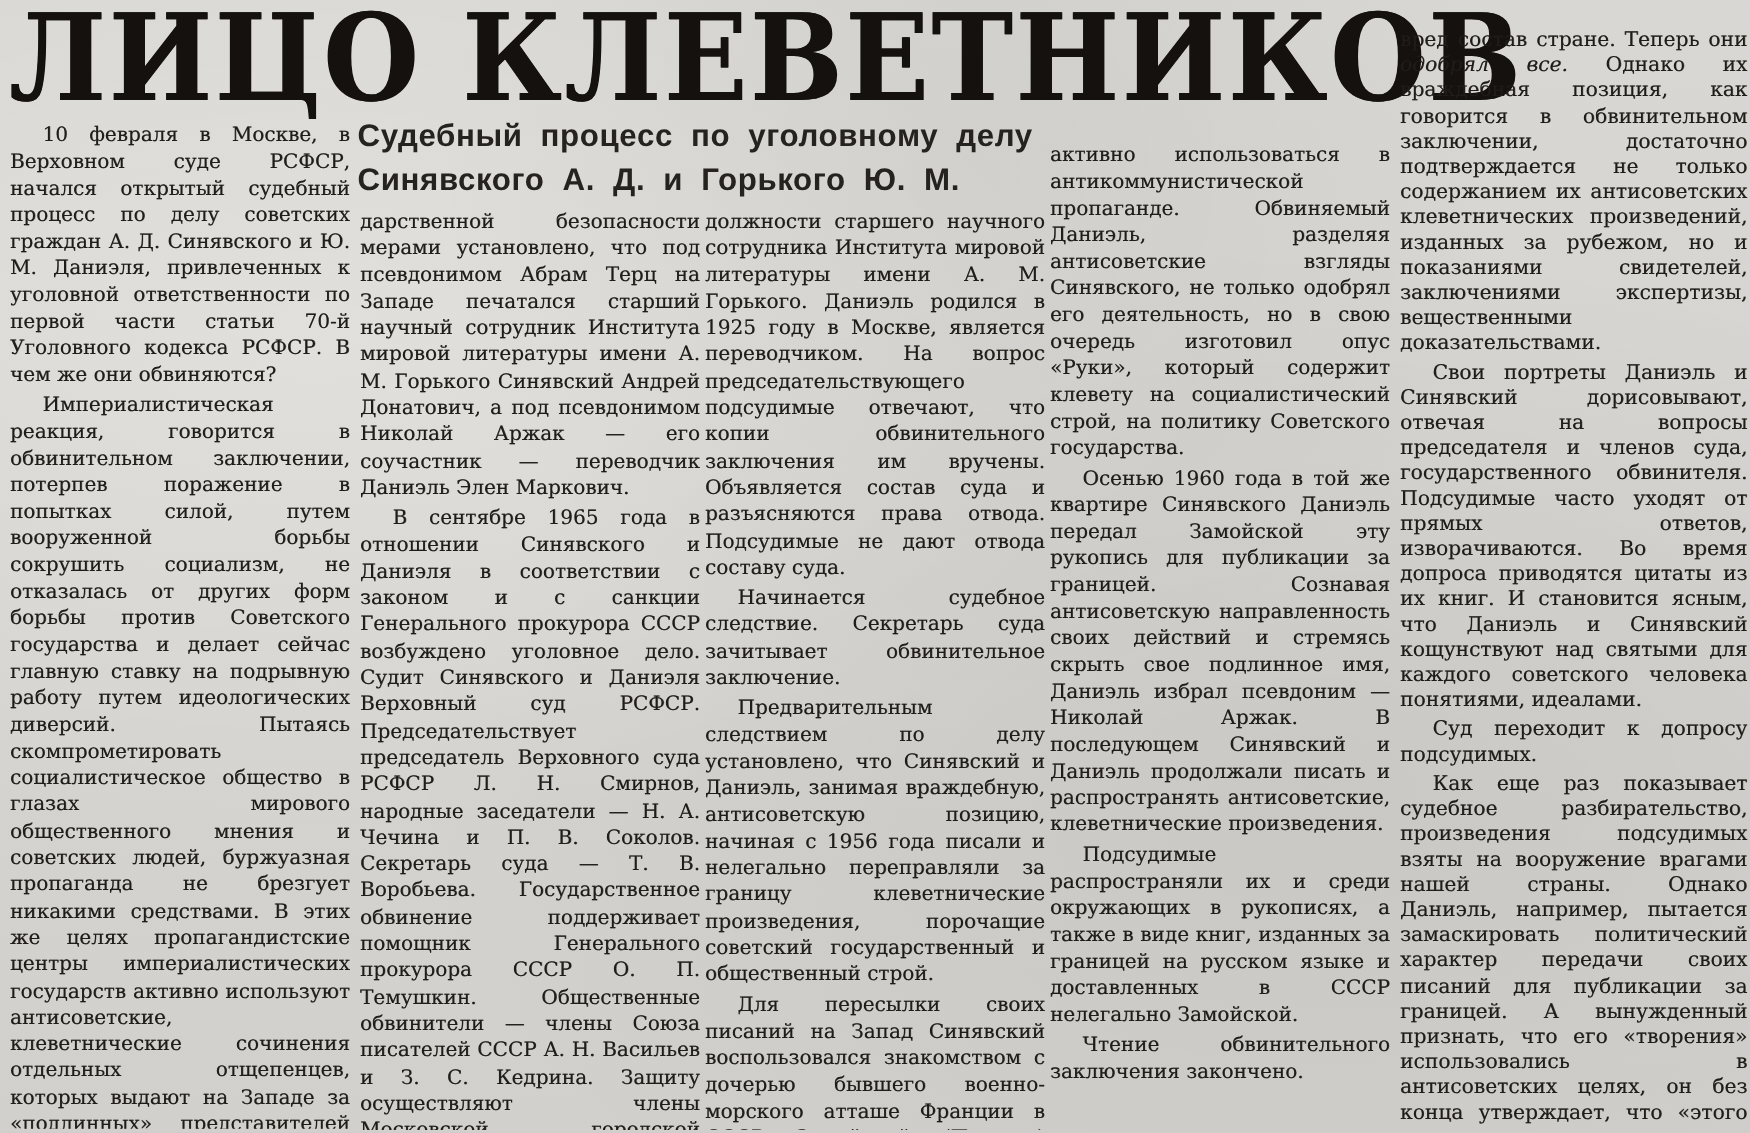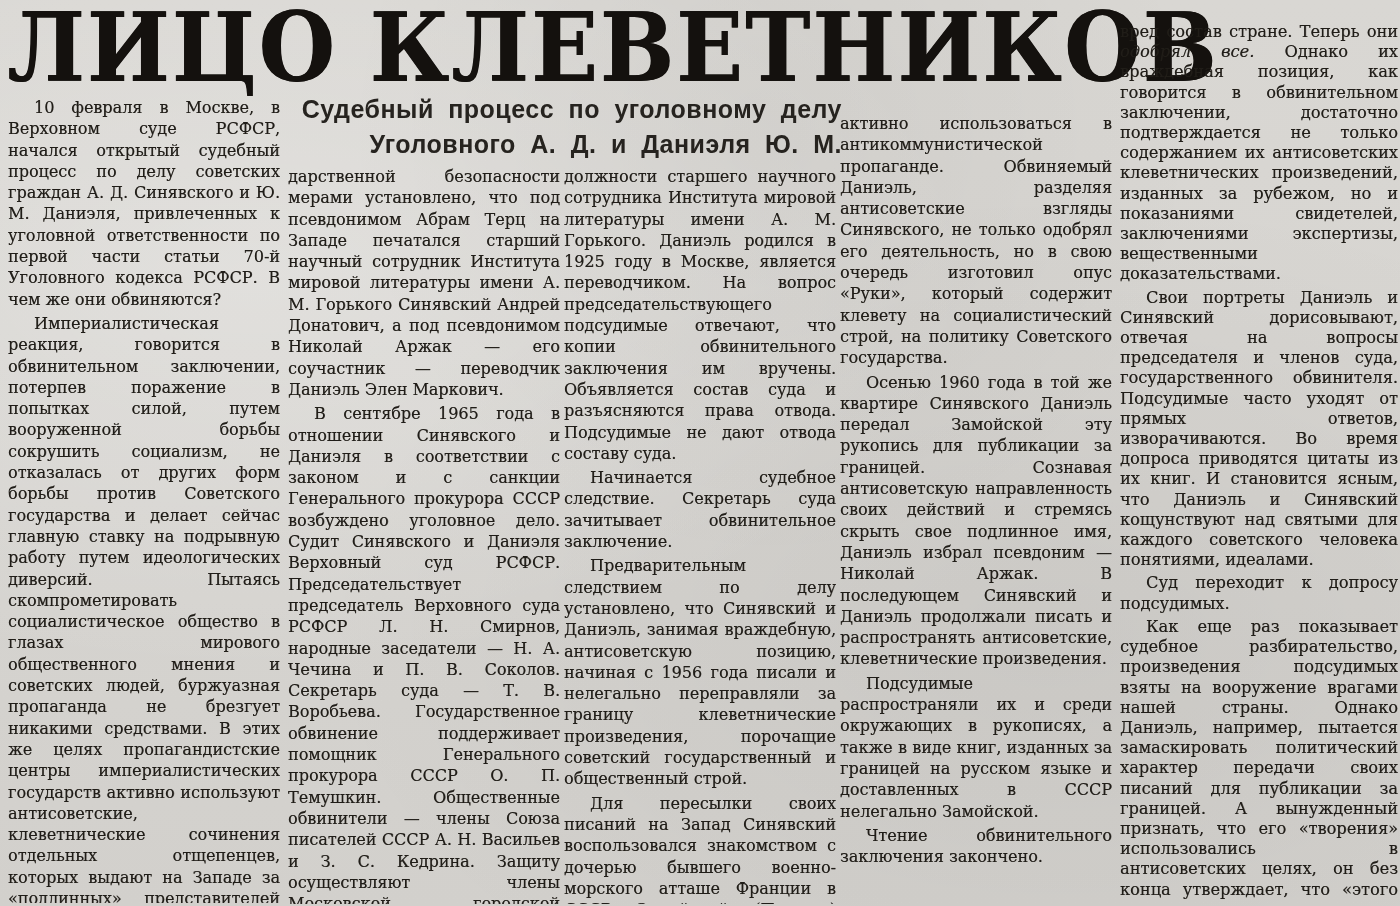--- a/index.html
+++ b/index.html
@@ -22,21 +22,21 @@
     font-family:"DejaVu Serif", serif; font-weight:bold;
     font-size:86px; line-height:92px; letter-spacing:2px;
     text-align:center; color:#14110e;
     transform:scale(1.02,1.12); transform-origin:top center;
     white-space:nowrap;
     text-shadow:0.5px 0 0 #14110e;
   }
   .subhead {
     position:absolute; left:286px; top:92px; width:556px;
     font-family:"Liberation Sans", sans-serif; font-weight:bold;
-    font-size:25px; line-height:35px; text-align:right;
+    font-size:25px; line-height:35px; text-align:left;
     color:#26231f; word-spacing:7px; letter-spacing:0.5px;
   }
   .col {
     position:absolute; text-align:justify; overflow:hidden;
     font-size:16px; line-height:21.3px; color:#201d18;
     text-shadow:0.3px 0 0 rgba(32,29,24,0.55);
   }
   .col p { margin:0; padding:0 0 3px 0; }
   .col p.ind { text-indent:26px; }
   #col-0 { left:8px;    top:97px;  width:272px; height:806px; }
@@ -47,21 +47,21 @@
            font-size:16.2px; line-height:20.2px; }
   .it { font-style:italic; }
 </style>
 </head>
 <body>
 
 <div class="page">
   <h1 class="headline">ЛИЦО КЛЕВЕТНИКОВ</h1>
   <div class="subhead">
     <div>Судебный процесс по уголовному делу</div>
-    <div>Уголовного А. Д. и Даниэля Ю. М.</div>
+    <div>Синявского А. Д. и Горького Ю. М.</div>
   </div>
   <div id="col-0" class="col">
       <p class="ind"><span>10 февраля в Москве, в Верховном суде РСФСР, начался открытый судебный процесс по делу советских граждан А. Д. Синявского и Ю. М. Даниэля, привлеченных к уголовной ответственности по первой части статьи 70-й Уголовного кодекса РСФСР. В чем же они обвиняются?</span></p>
       <p class="ind"><span>Империалистическая реакция, говорится в обвинительном заключении, потерпев поражение в попытках силой, путем вооруженной борьбы сокрушить социализм, не отказалась от других форм борьбы против Советского государства и делает сейчас главную ставку на подрывную работу путем идеологических диверсий. Пытаясь скомпрометировать социалистическое общество в глазах мирового общественного мнения и советских людей, буржуазная пропаганда не брезгует никакими средствами. В этих же целях пропагандистские центры империалистических государств активно используют антисоветские, клеветнические сочинения отдельных отщепенцев, которых выдают на Западе за «подлинных» представителей советской литературы.</span></p>
     </div>
   <div id="col-1" class="col">
       <p><span>дарственной безопасности мерами установлено, что под псевдонимом Абрам Терц на Западе печатался старший научный сотрудник Института мировой литературы имени А. М. Горького Синявский Андрей Донатович, а под псевдонимом Николай Аржак — его соучастник — переводчик Даниэль Элен Маркович.</span></p>
       <p class="ind"><span>В сентябре 1965 года в отношении Синявского и Даниэля в соответствии с законом и с санкции Генерального прокурора СССР возбуждено уголовное дело. Судит Синявского и Даниэля Верховный суд РСФСР. Председательствует председатель Верховного суда РСФСР Л. Н. Смирнов, народные заседатели — Н. А. Чечина и П. В. Соколов. Секретарь суда — Т. В. Воробьева. Государственное обвинение поддерживает помощник Генерального прокурора СССР О. П. Темушкин. Общественные обвинители — члены Союза писателей СССР А. Н. Васильев и З. С. Кедрина. Защиту осуществляют члены Московской городской коллегии адвокатов Э. М. Коган и М. М. Кисенишский.</span></p>
     </div>
   <div id="col-2" class="col">

